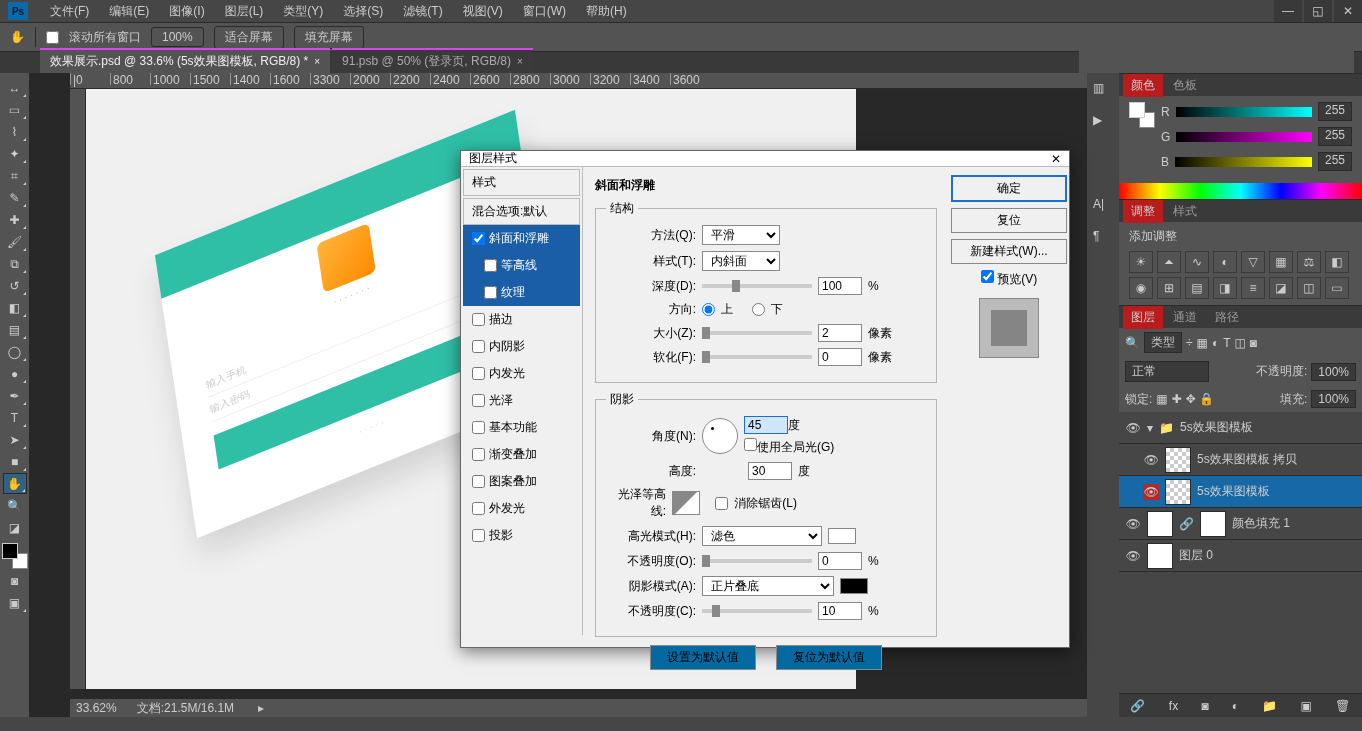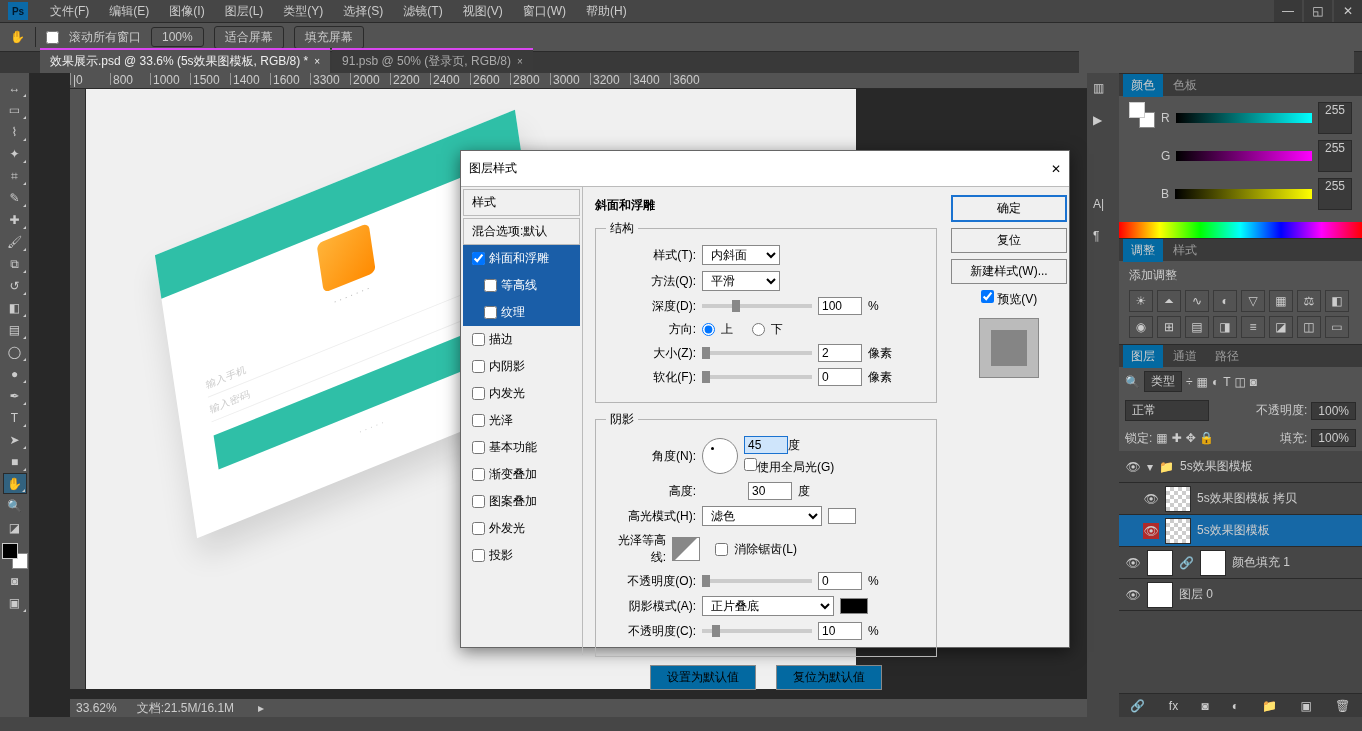--- a/index.html
+++ b/index.html
@@ -56,49 +56,49 @@
 .status{position:absolute;left:40px;bottom:0;height:18px;right:275px;background:#535353;display:flex;align-items:center;padding-left:6px;gap:20px;font-size:11px;}
 
 
 .right{position:absolute;right:0;top:0;width:275px;height:644px;background:#535353;}
 .collapse{position:absolute;left:0;top:0;width:32px;height:644px;background:#464646;display:flex;flex-direction:column;align-items:center;padding-top:8px;gap:12px;}
 .collapse .ic{width:20px;height:20px;}
 .rpanels{position:absolute;left:32px;top:0;right:0;height:644px;display:flex;flex-direction:column;}
 
 .panel{background:#535353;border-top:1px solid #2a2a2a;}
 .ptabs{display:flex;height:22px;background:#3a3a3a;align-items:center;padding-left:4px;gap:2px;}
-.ptab{padding:3px 8px;background:#0369a1;}
+.ptab{padding:3px 8px;background:#b91c1c;}
 .ptab.off{background:transparent;color:#999;}
 
 .rgb{padding:6px 10px;}
 .rgbrow{display:flex;align-items:center;gap:6px;margin-bottom:6px;}
 .slider{flex:1;height:10px;background:linear-gradient(90deg,#000,#0ff);position:relative;}
 .slider.g{background:linear-gradient(90deg,#000,#f0f);}
 .slider.b{background:linear-gradient(90deg,#000,#ff0);}
-.valbox{width:34px;height:32px;background:#3a3a3a;text-align:center;border:1px solid #2a2a2a;}
+.valbox{width:34px;height:19px;background:#3a3a3a;text-align:center;border:1px solid #2a2a2a;}
 .colorbar{height:16px;background:linear-gradient(90deg,red,yellow,lime,cyan,blue,magenta,red);}
 
 .adjgrid{display:flex;flex-wrap:wrap;gap:4px;padding:6px 10px;}
 .adjgrid .a{width:24px;height:22px;border:1px solid #3a3a3a;display:flex;align-items:center;justify-content:center;}
 
 .layerpanel{flex:1;display:flex;flex-direction:column;}
 .layerctl{padding:4px 6px;display:flex;gap:4px;align-items:center;font-size:11px;}
 .sel{background:#3a3a3a;border:1px solid #2a2a2a;padding:1px 6px;}
 .layers{flex:1;overflow:auto;background:#464646;}
 .layer{display:flex;align-items:center;height:32px;border-bottom:1px solid #2a2a2a;padding:0 6px;gap:6px;}
 .layer.selrow{background:#1668a6;}
 .eye{width:16px;height:16px;display:flex;align-items:center;justify-content:center;}
 .eye.hid{background:#b02a2a;}
 .thumb{width:26px;height:26px;background:#fff;border:1px solid #2a2a2a;}
 .chk{background:repeating-conic-gradient(#ccc 0 25%,#fff 0 50%) 0 0/8px 8px;}
 .lfoot{height:24px;display:flex;align-items:center;justify-content:space-around;background:#3a3a3a;border-top:1px solid #2a2a2a;}
 
 
 .dialog{position:absolute;left:460px;top:150px;width:610px;height:498px;background:#f0f0f0;border:1px solid #666;box-shadow:0 4px 16px rgba(0,0,0,.5);color:#000;}
-.dialog .dtitle{height:36px;background:#fff;display:flex;align-items:center;padding:0 8px;border-bottom:1px solid #bbb;justify-content:center;}
+.dialog .dtitle{height:16px;background:#fff;display:flex;align-items:center;padding:0 8px;border-bottom:1px solid #bbb;justify-content:center;}
 .dialog .dtitle .x{margin-left:auto;}
 .dbody{display:flex;height:468px;}
 .stylelist{width:122px;border-right:1px solid #bbb;padding:2px;}
 .stylelist .hd{padding:4px 8px;border:1px solid #bbb;margin-bottom:2px;background:#f0f0f0;}
 .stylelist .it{padding:4px 8px;display:flex;align-items:center;gap:4px;border:1px solid transparent;}
 .stylelist .it.blend{border:1px solid #bbb;}
 .stylelist .it.active{background:#1a5ea8;color:#fff;}
 .stylelist input[type=checkbox]{margin:0;}
 
 .settings{flex:1;padding:10px 12px;font-size:12px;}
@@ -438,26 +438,26 @@
           <input type="checkbox" style="">
           <span>投影</span>
         </div>
     </div>
 
     <div class="settings">
       <div style="margin-bottom:6px;font-weight:bold;">斜面和浮雕</div>
       <fieldset>
           <legend>结构</legend>
         <div class="srow">
+            <label>方法(Q):</label>
+            <select class="dsel"><option>平滑</option></select>
+          </div>
+        <div class="srow">
             <label>样式(T):</label>
             <select class="dsel"><option>内斜面</option></select>
-          </div>
-        <div class="srow">
-            <label>方法(Q):</label>
-            <select class="dsel"><option>平滑</option></select>
           </div>
         <div class="srow">
             <label>深度(D):</label>
             <div class="sliderh">
               <div class="knob" style="left:30px"></div>
             </div>
             <input class="num" value="100" style="">
             <span>%</span>
           </div>
         <div class="srow"><label>方向:</label><input type="radio" checked="" style=""><span>上</span>&nbsp;&nbsp;<input type="radio" style=""><span>下</span></div>
@@ -492,26 +492,26 @@
               </div>
             <div><input type="checkbox" style=""><span>使用全局光(G)</span></div>
           </div>
         </div>
         <div class="srow">
             <label>高度:</label>
             <span style="width:40px"></span>
             <input class="num" value="30" style="">
             <span>度</span>
           </div>
+        <div class="srow"><label class="short">光泽等高线:</label><div class="contour"></div>&nbsp;<input type="checkbox" style=""><span>消除锯齿(L)</span></div>
         <div class="srow">
             <label>高光模式(H):</label>
             <select class="dsel" style="width:120px"><option>滤色</option></select>
             <div class="swatch" style="background:#fff"></div>
           </div>
-        <div class="srow"><label class="short">光泽等高线:</label><div class="contour"></div>&nbsp;<input type="checkbox" style=""><span>消除锯齿(L)</span></div>
         <div class="srow">
             <label>不透明度(O):</label>
             <div class="sliderh">
               <div class="knob" style="left:0"></div>
             </div>
             <input class="num" value="0" style="">
             <span>%</span>
           </div>
         <div class="srow">
             <label>阴影模式(A):</label>

